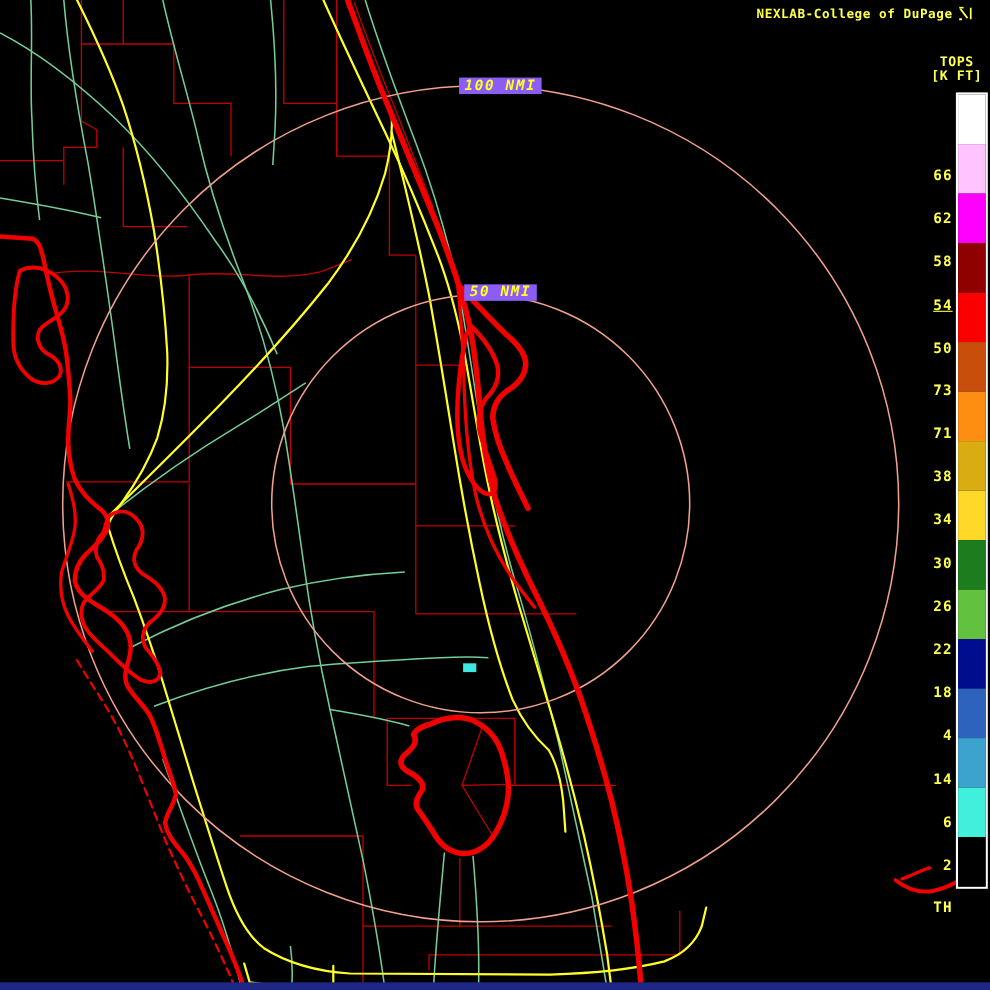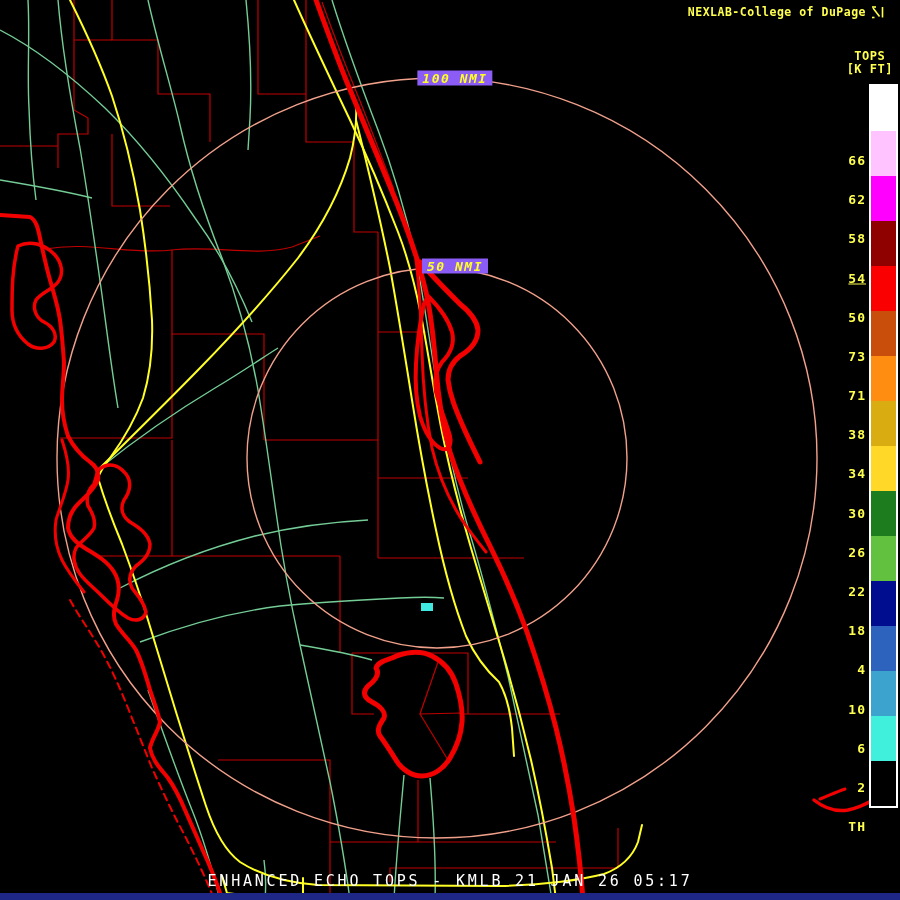--- a/index.html
+++ b/index.html
@@ -165,21 +165,20 @@
       <div class="cb-tick" style="top: 268.72px;">50</div>
       <div class="cb-tick" style="top: 307.9px;">73</div>
       <div class="cb-tick" style="top: 347.08px;">71</div>
       <div class="cb-tick" style="top: 386.26px;">38</div>
       <div class="cb-tick" style="top: 425.44px;">34</div>
       <div class="cb-tick" style="top: 464.62px;">30</div>
       <div class="cb-tick" style="top: 503.8px;">26</div>
       <div class="cb-tick" style="top: 542.98px;">22</div>
       <div class="cb-tick" style="top: 582.16px;">18</div>
       <div class="cb-tick" style="top: 621.34px;">4</div>
-      <div class="cb-tick" style="top: 660.52px;">10</div>
+      <div class="cb-tick" style="top: 660.52px;">14</div>
       <div class="cb-tick" style="top: 699.7px;">6</div>
       <div class="cb-tick" style="top: 738.88px;">2</div>
       <div class="cb-tick" style="top: 778.06px;">TH</div>
     </div>
 
-  <div class="statusbar">ENHANCED ECHO TOPS - KMLB 21 JAN 26 05:17</div>
   <div class="bottom-strip"></div>
 </div>
 
 </body></html>

